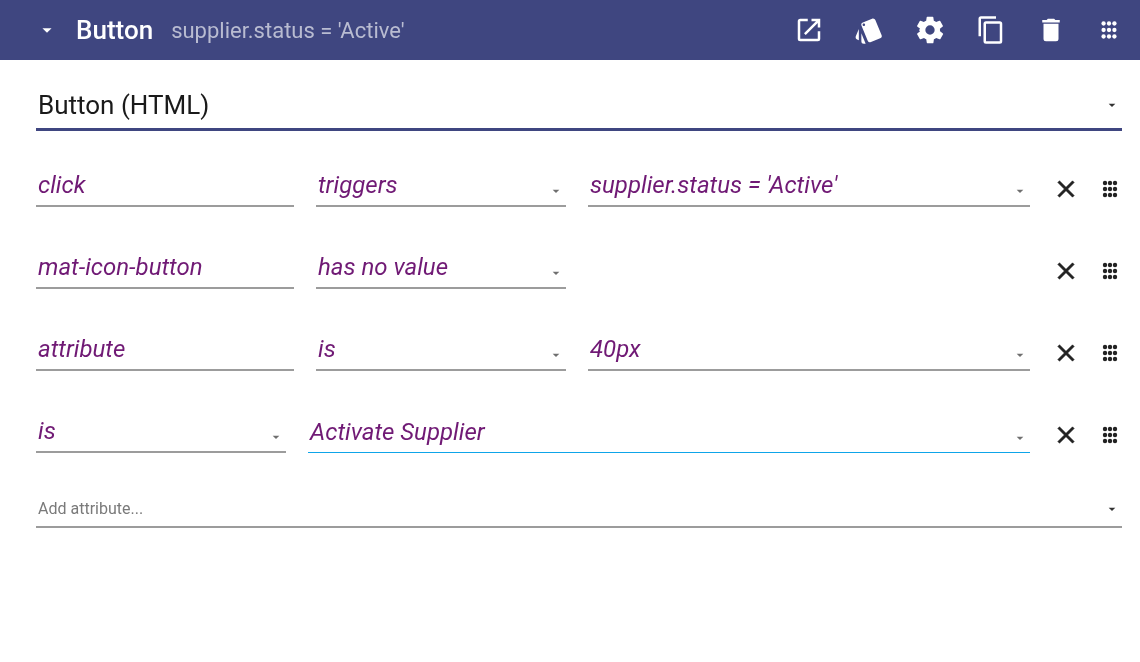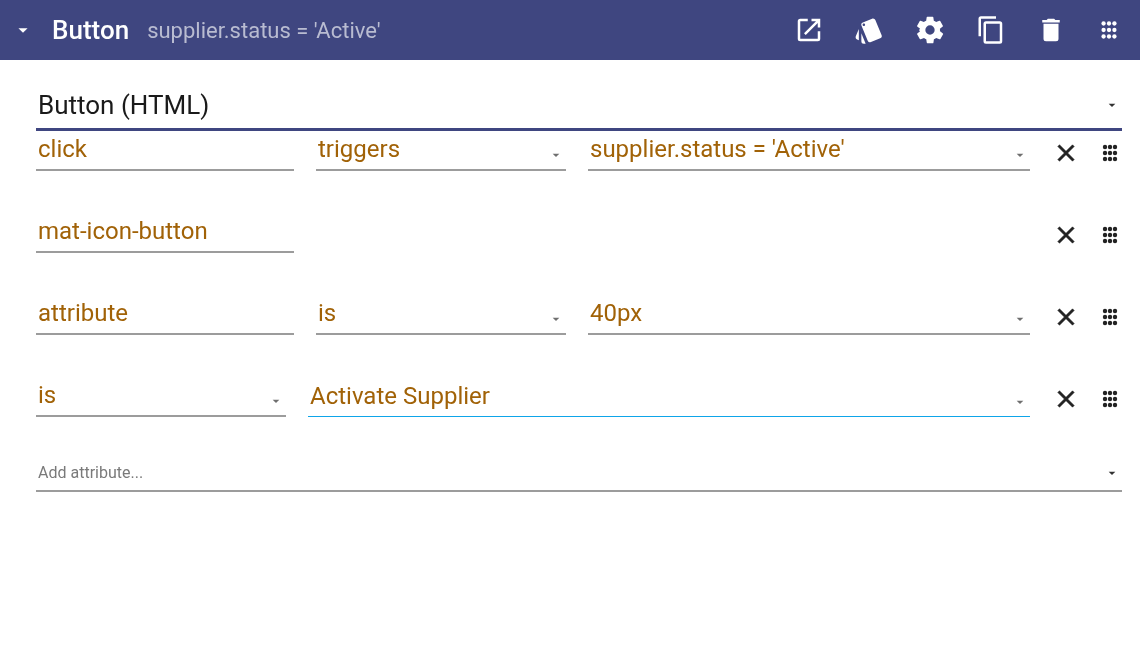--- a/index.html
+++ b/index.html
@@ -8,21 +8,21 @@
   background: #fff;
   width: 1140px;
   height: 662px;
   overflow: hidden;
 }
 .header {
   background: #3f4680;
   color: #fff;
   display: flex;
   align-items: center;
-  padding: 0 18px 0 12px;
+  padding: 0 18px 0 36px;
   height: 60px;
 }
 .header .chevron {
   display: flex;
   align-items: center;
   justify-content: center;
   cursor: pointer;
   margin-right: 18px;
 }
 .header .title {
@@ -48,20 +48,21 @@
   cursor: pointer;
   color: #fff;
 }
 .body {
   padding: 24px 18px 0 36px;
 }
 .type-row {
   display: flex;
   align-items: flex-end;
   gap: 12px;
+  margin-bottom: 36px;
 }
 .type-field {
   flex: 1;
   display: flex;
   align-items: center;
   justify-content: space-between;
   border-bottom: 3px solid #3f4680;
   padding: 6px 2px 8px 2px;
   cursor: pointer;
 }
@@ -83,23 +84,24 @@
 .col-name { width: 258px; }
 .col-op   { width: 250px; }
 .col-val  { flex: 1; }
 .field {
   display: flex;
   align-items: center;
   justify-content: space-between;
   border-bottom: 2px solid #9c9c9c;
   padding: 4px 2px 6px 2px;
   font-size: 24px;
-  color: #a16207;
+  color: #701a75;
   min-height: 38px;
   cursor: text;
+  font-style: italic;
 }
 .field.select { cursor: pointer; align-items: flex-end; }
 .field .caret { color: #6f6f6f; }
 .field.active-underline {
   border-bottom: 1px solid #0ea5e9;
 }
 .row-actions {
   display: flex;
   align-items: center;
   gap: 18px;
@@ -236,20 +238,26 @@
               <circle cx="12" cy="18" r="2.2" fill="currentColor"></circle>
               <circle cx="17" cy="18" r="2.2" fill="currentColor"></circle>
             </svg>
           </div>
         </div>
       </div>
       <div class="row">
         <div class="field col-name">
           <span>mat-icon-button</span>
         </div>
+        <div class="field select col-op">
+          <span>has no value</span>
+          <svg class="caret" width="16" height="16" viewBox="0 0 24 24">
+            <path fill="currentColor" d="M7 10l5 5 5-5z"></path>
+          </svg>
+        </div>
         <div class="placeholder-spacer"></div>
         <div class="row-actions">
           <div class="x-btn">
             <svg width="28" height="28" viewBox="0 0 24 24">
               <path fill="currentColor" stroke="currentColor" stroke-width="0.5" d="M19 6.41 17.59 5 12 10.59 6.41 5 5 6.41 10.59 12 5 17.59 6.41 19 12 13.41 17.59 19 19 17.59 13.41 12z"></path>
             </svg>
           </div>
           <div class="drag-handle">
             <svg width="24" height="24" viewBox="0 0 24 24">
               <circle cx="7" cy="6" r="2.2" fill="currentColor"></circle>

